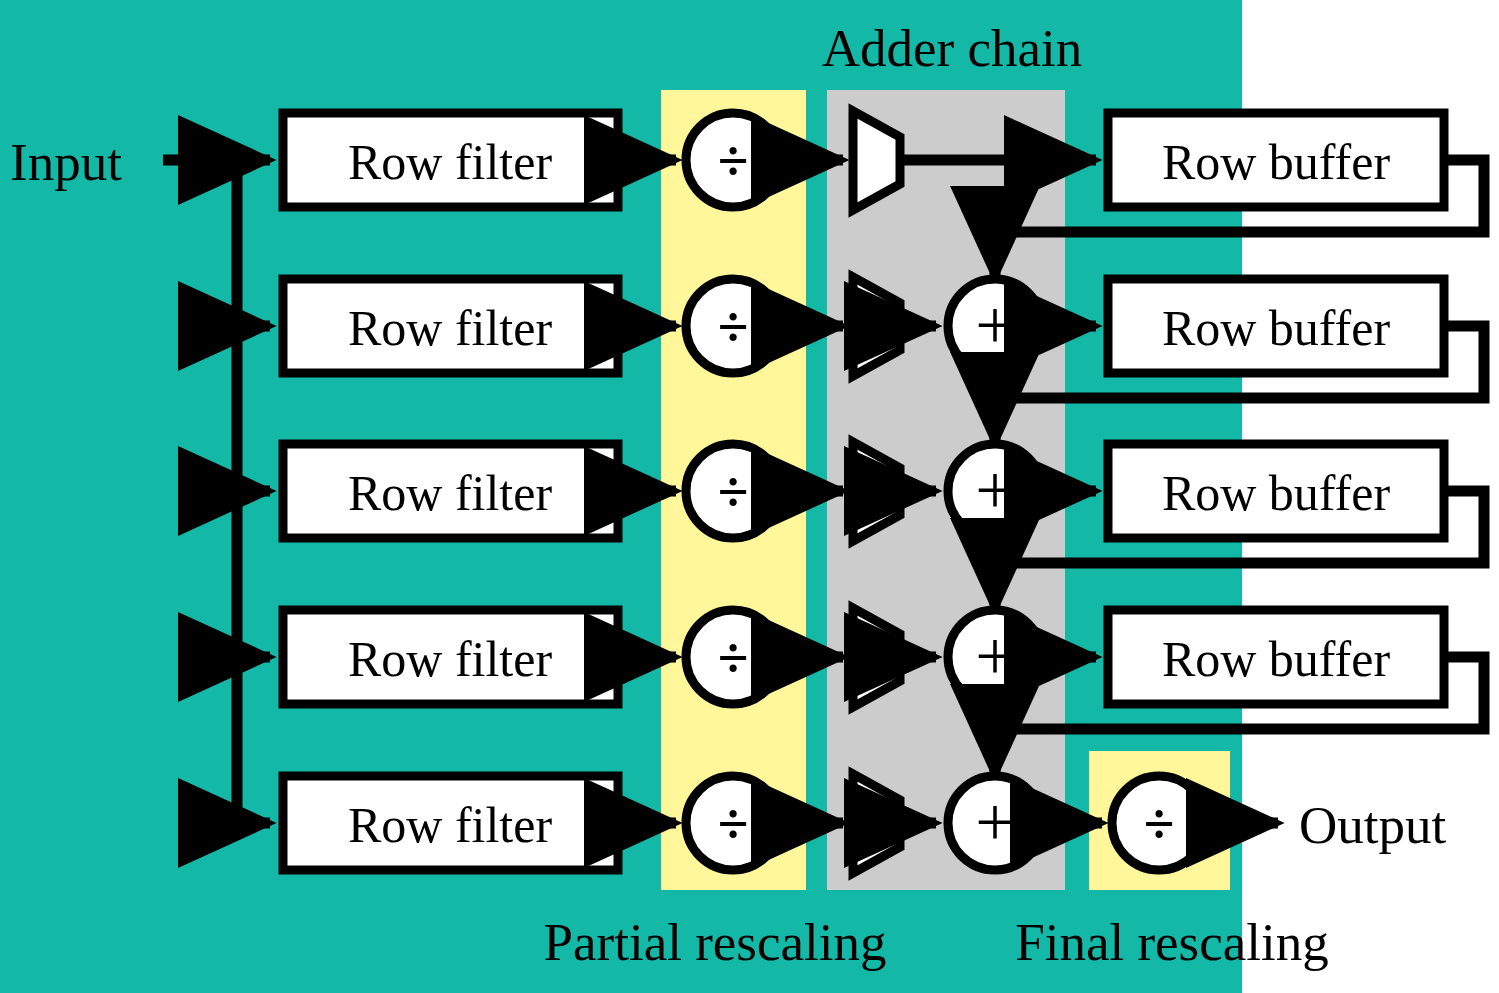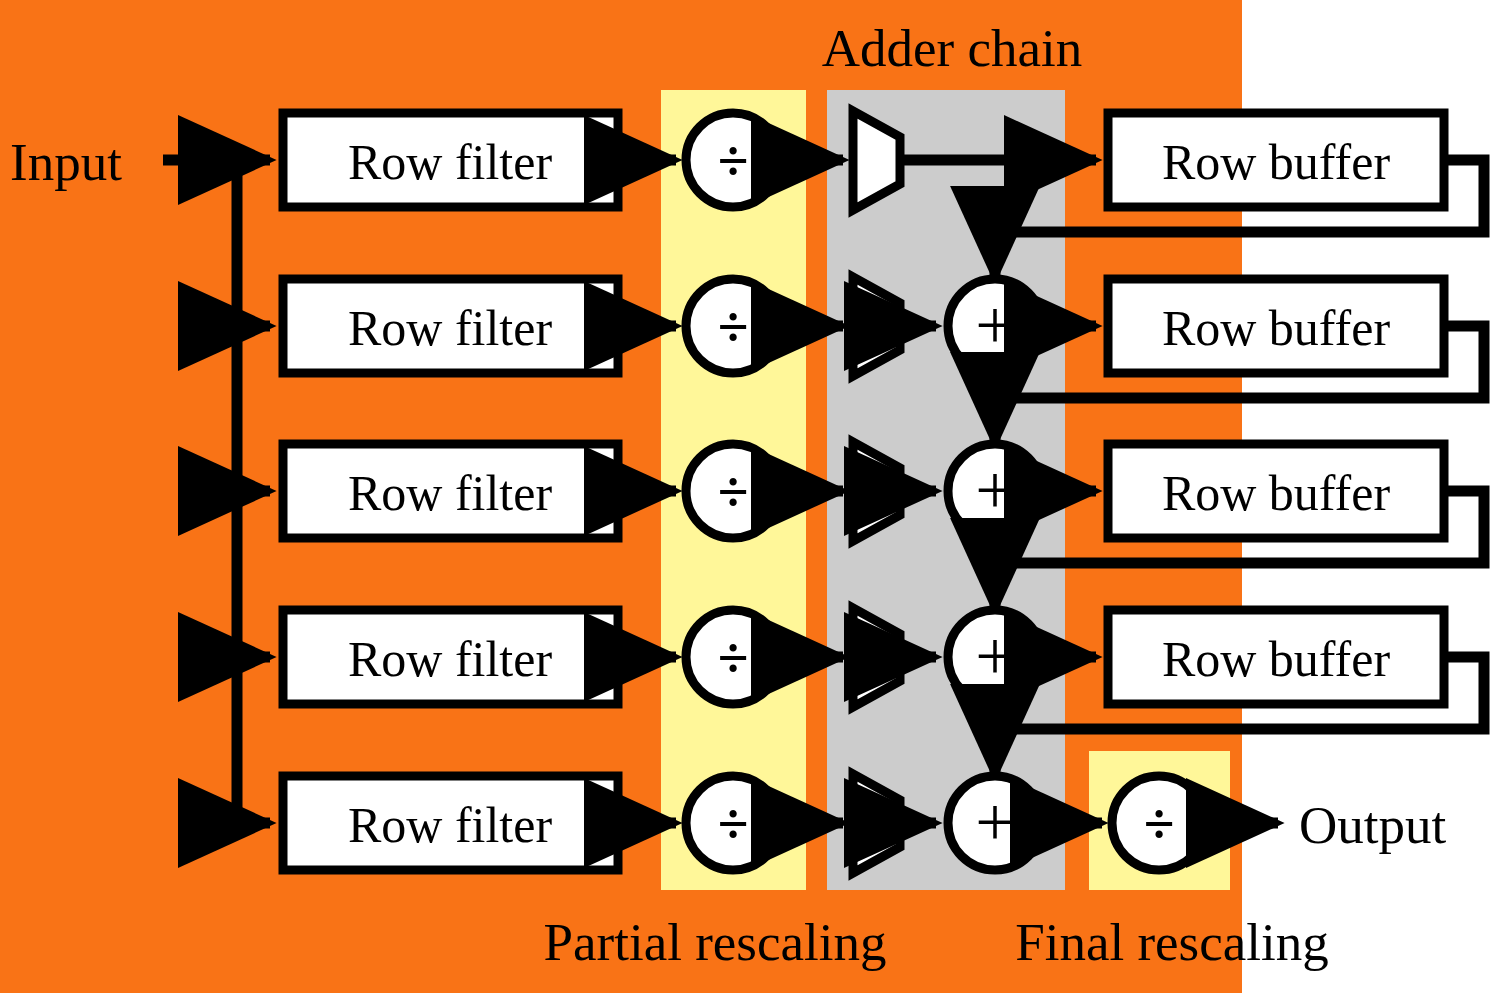--- a/index.html
+++ b/index.html
@@ -1,18 +1,18 @@
 <!DOCTYPE html>
 <html><head>
 <meta charset="utf-8">
 <style>
   html,body{margin:0;padding:0;background:#ffffff;}
   body{width:1499px;height:993px;overflow:hidden;
        font-family:"Liberation Serif","DejaVu Serif",serif;}
-  #stage{position:relative;width:1242px;height:993px;background:#f97316;}
+  #stage{position:relative;width:1242px;height:993px;background:#14b8a6;}
   svg{display:block;}
   .lbl{font-family:"Liberation Serif","DejaVu Serif",serif;fill:#000;}
 </style>
 </head>
 <body>
 
 <div id="stage">
 <svg width="1499" height="993" viewBox="0 0 1499 993" xmlns="http://www.w3.org/2000/svg">
 
   <defs>

